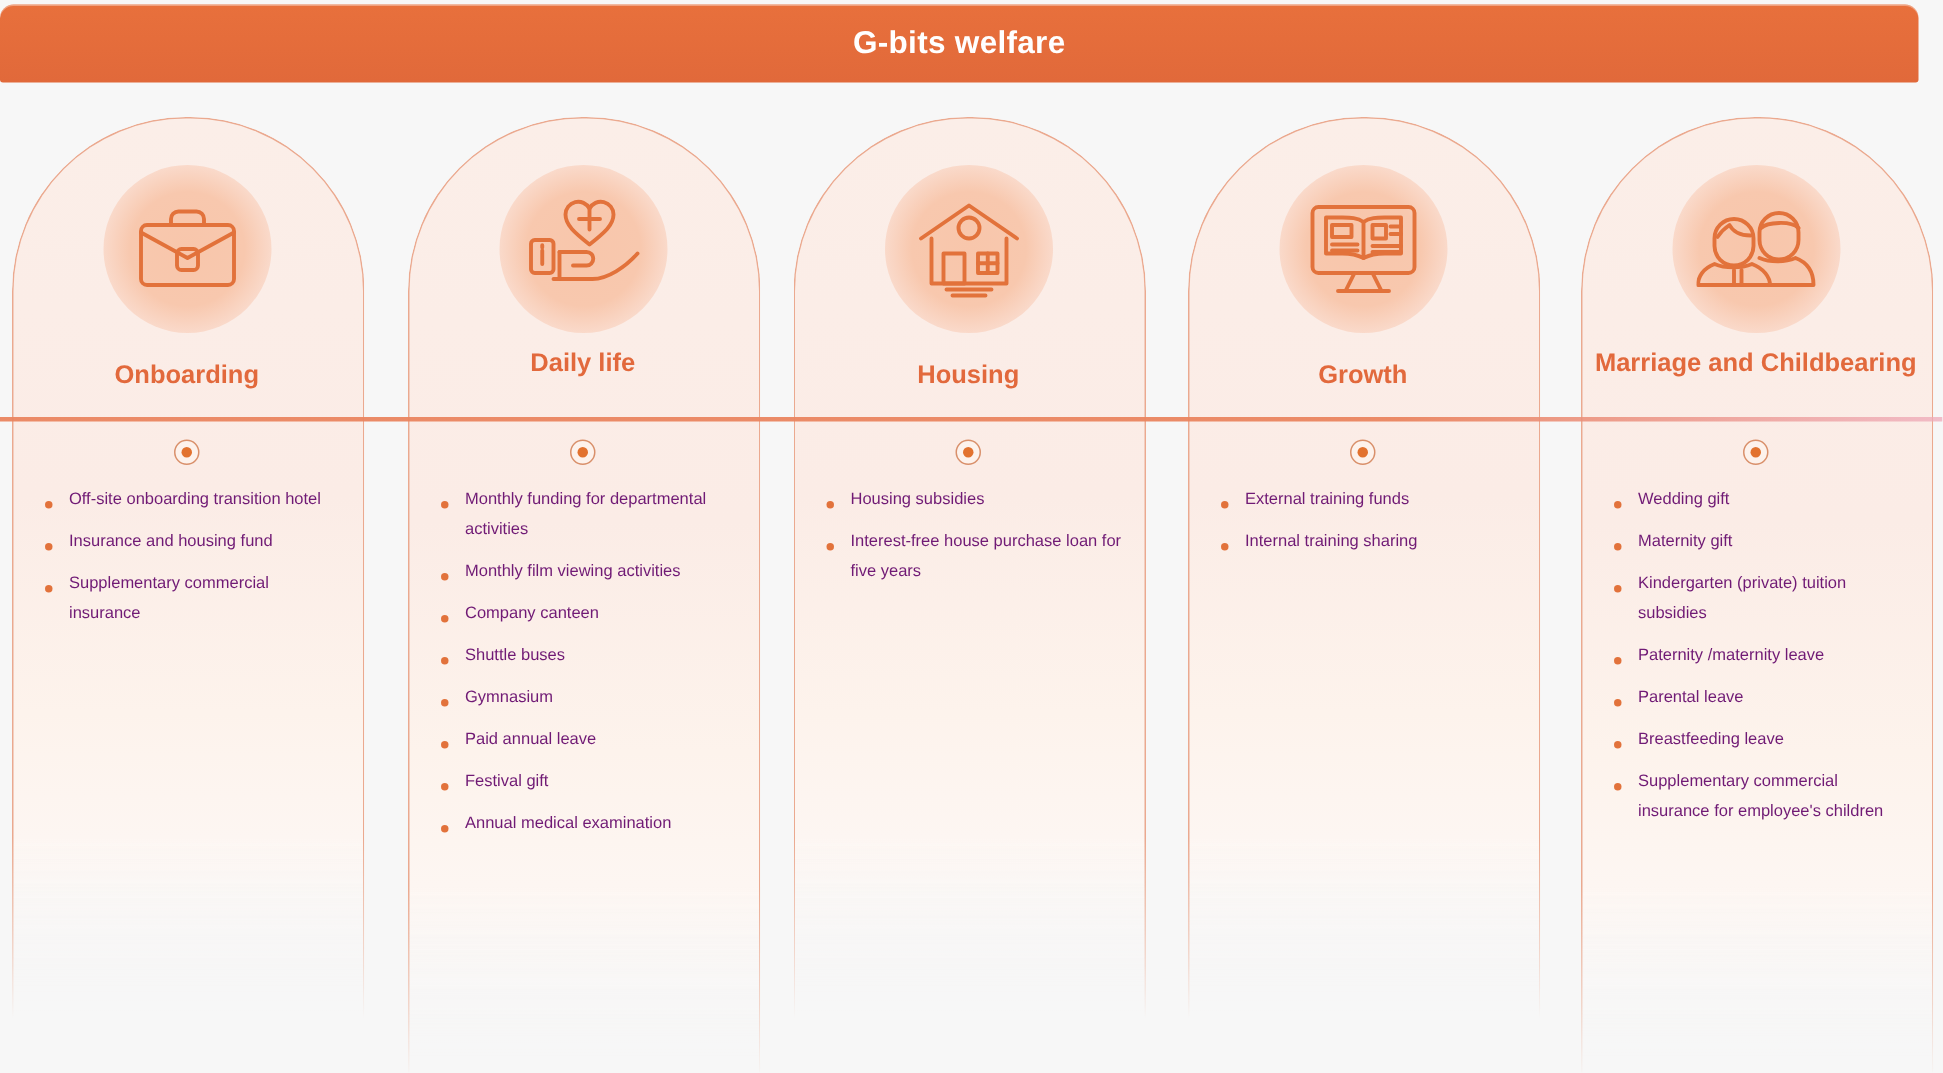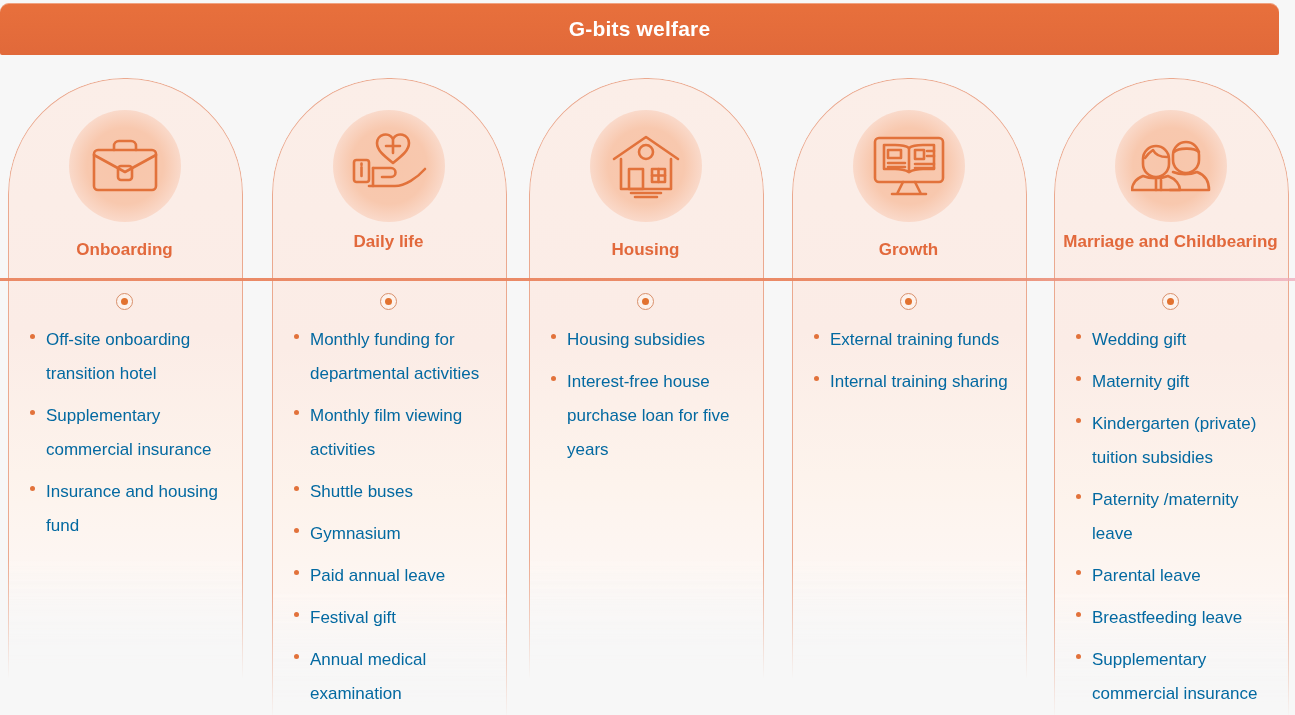--- a/index.html
+++ b/index.html
@@ -164,23 +164,23 @@
     top: 245px;
     width: 233px;
     padding: 0 14px 0 18px;
     box-sizing: border-box;
     z-index: 3;
   }
   .bullet {
     position: relative;
     padding-left: 20px;
     margin-bottom: 8px;
-    color: #0369a1;
-    font-size: 17px;
-    line-height: 34px;
+    color: #701a75;
+    font-size: 11px;
+    line-height: 20px;
   }
   .bullet::before {
     content: "";
     position: absolute;
     left: 4px;
     top: 11px;
     width: 5px;
     height: 5px;
     border-radius: 50%;
     background: #e2723b;
@@ -207,22 +207,22 @@
           <path d="M27 19 v-4 a5 5 0 0 1 5-5 h12 a5 5 0 0 1 5 5 v4"></path>
           <rect x="7" y="19" width="62" height="40" rx="4"></rect>
           <path d="M7 24 L38 41 L69 24"></path>
           <rect x="31" y="35" width="14" height="14" rx="3"></rect>
         </svg>
       </div>
       <div class="col-title">Onboarding</div>
       <div class="node"></div>
       <div class="bullets">
         <div class="bullet">Off-site onboarding transition hotel</div>
+        <div class="bullet">Insurance and housing fund</div>
         <div class="bullet">Supplementary commercial insurance</div>
-        <div class="bullet">Insurance and housing fund</div>
       </div>
     </div>
 
     <div class="col tall" style="left:272px;">
       <div class="arch"></div>
       <div class="halo"></div>
       <div class="icon-wrap">
         <svg width="80" height="72" viewBox="0 0 80 72" fill="none" stroke="#e2723b" stroke-width="2.6" stroke-linecap="round" stroke-linejoin="round">
           <path d="M44 33 c-10-8-16-13-16-20 a8.5 8.5 0 0 1 16-4 a8.5 8.5 0 0 1 16 4 c0 7-6 12-16 20z"></path>
           <path d="M37 16 h14 M44 9 v14"></path>
@@ -231,20 +231,21 @@
           <path d="M24 38 h18 a4.5 4.5 0 0 1 0 9 h-9"></path>
           <path d="M24 38 v18 h22 c10 0 22-8 30-17"></path>
           <path d="M24 56 h-4"></path>
         </svg>
       </div>
       <div class="col-title">Daily life</div>
       <div class="node"></div>
       <div class="bullets">
         <div class="bullet">Monthly funding for departmental activities</div>
         <div class="bullet">Monthly film viewing activities</div>
+        <div class="bullet">Company canteen</div>
         <div class="bullet">Shuttle buses</div>
         <div class="bullet">Gymnasium</div>
         <div class="bullet">Paid annual leave</div>
         <div class="bullet">Festival gift</div>
         <div class="bullet">Annual medical examination</div>
       </div>
     </div>
 
     <div class="col" style="left:529px;">
       <div class="arch"></div>

